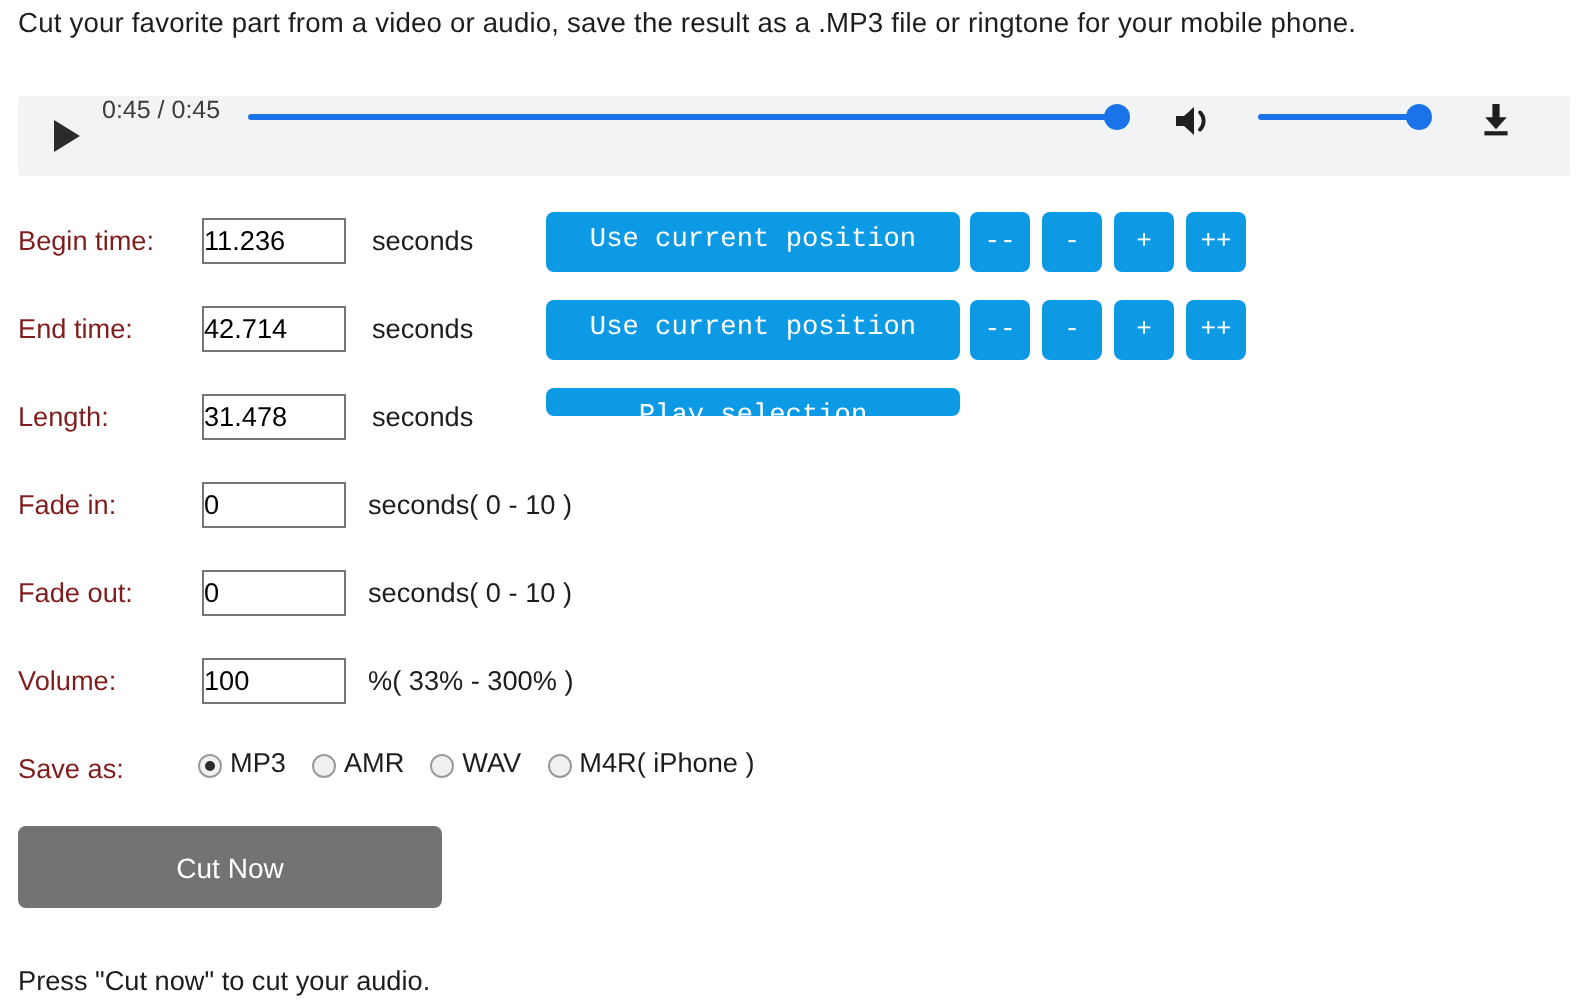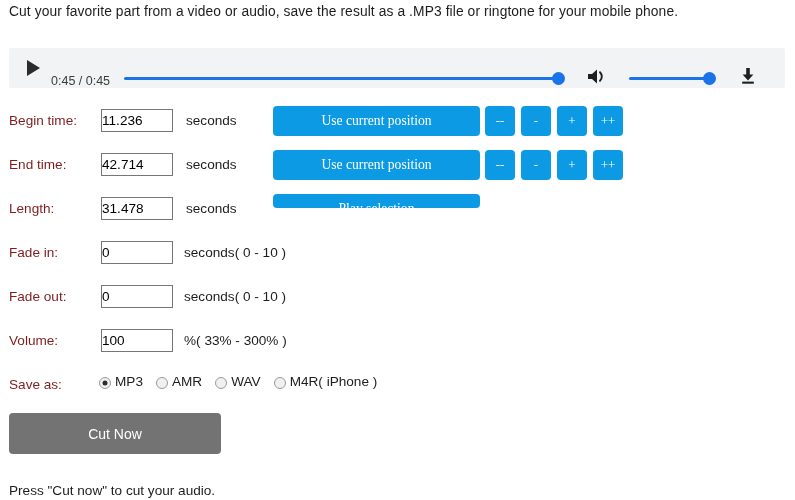--- a/index.html
+++ b/index.html
@@ -31,21 +31,21 @@
   
   .player {
     position: absolute;
     left: 9px;
     top: 48px;
     width: 776px;
     height: 40px;
     background: #f1f3f4;
     border-radius: 2px;
     display: flex;
-    align-items: flex-end;
+    align-items: flex-start;
   }
   .play-btn {
     width: 32px;
     height: 40px;
     display: flex;
     align-items: center;
     justify-content: center;
     margin-left: 8px;
     cursor: pointer;
   }
@@ -174,21 +174,21 @@
     white-space: nowrap;
   }
   .unit.wide { left: 184px; }
 
   .btn-blue {
     position: absolute;
     background: #0d9ae5;
     color: #ffffff;
     border: none;
     border-radius: 4px;
-    font-family: Liberation Serif, serif;
+    font-family: Liberation Mono, monospace;
     font-size: 13.6px;
     cursor: pointer;
     padding: 0;
     text-align: center;
     line-height: 30px;
   }
   .btn-use {
     left: 273px;
     top: 2px;
     width: 207px;

